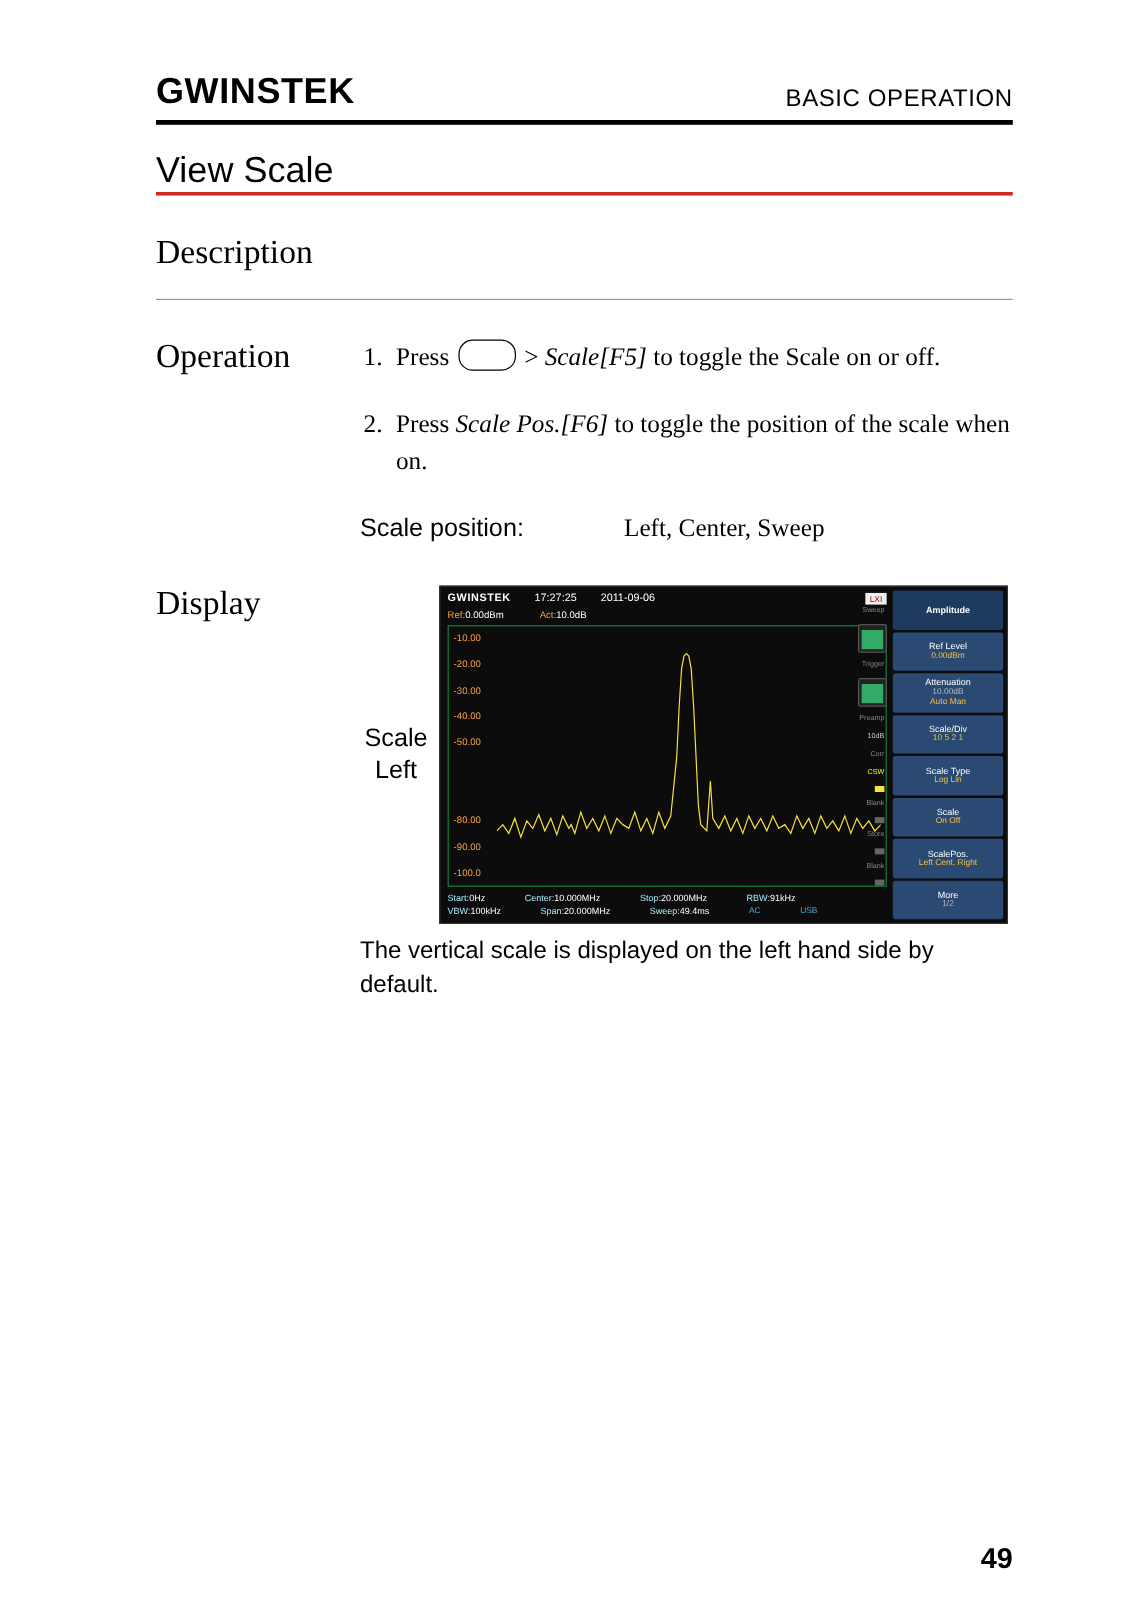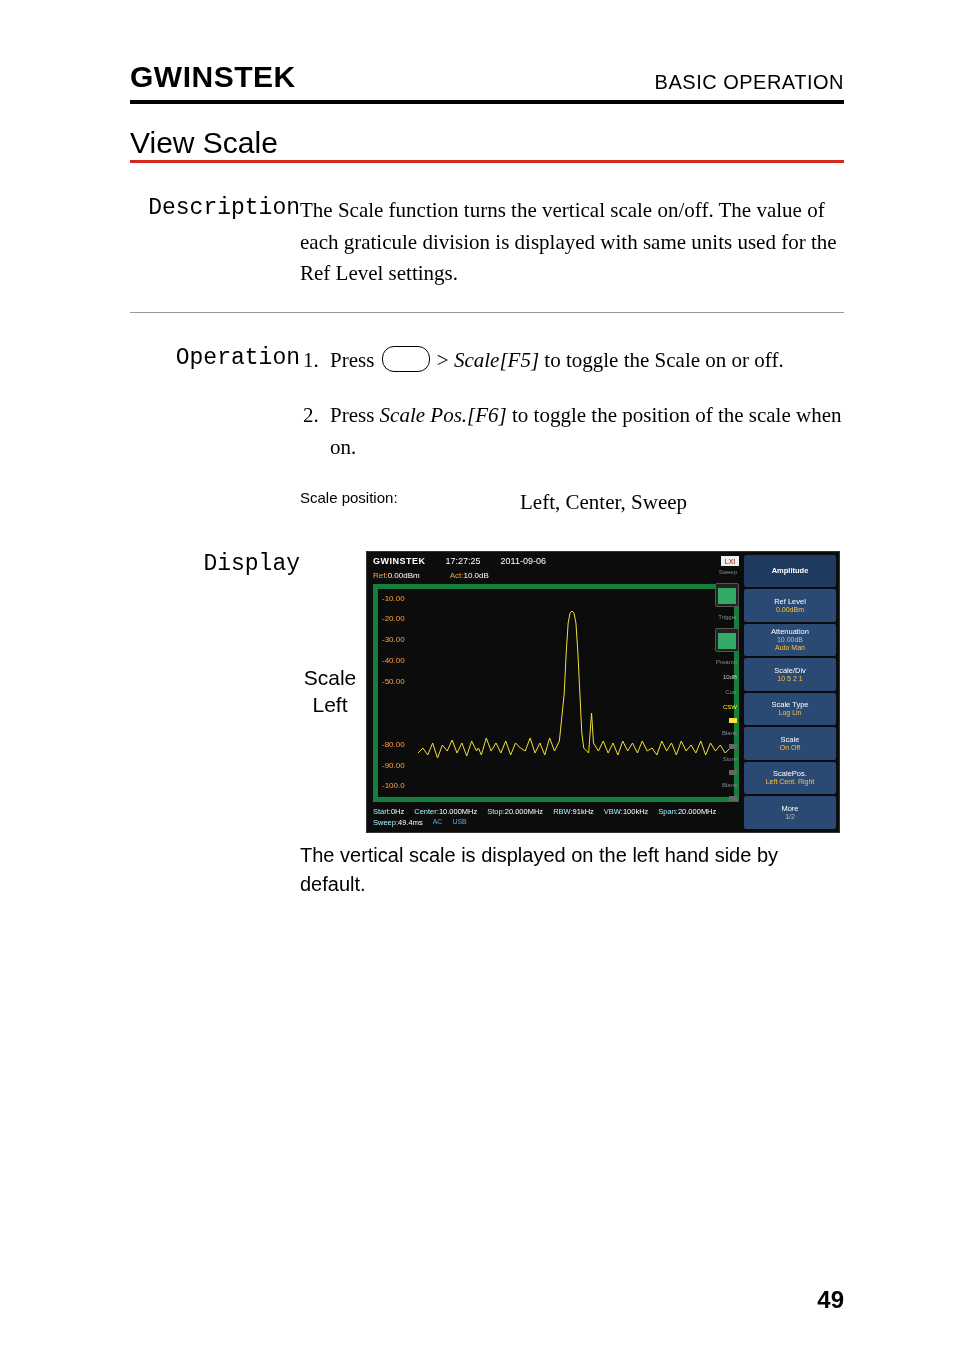--- a/index.html
+++ b/index.html
@@ -51,23 +51,22 @@
     margin-top: 32px;
     align-items: flex-start;
   }
   .rule-after {
     border-bottom: 1px solid #999;
     padding-bottom: 22px;
   }
   .label-col {
     width: 170px;
     flex-shrink: 0;
-    font-family: Liberation Mono, monospace;
-    font-size: 23px;
-    text-align: right;
+    font-family: Liberation Serif, serif;
+    font-size: 28px;
   }
   .body-col {
     flex: 1;
     font-size: 21px;
     line-height: 1.5;
     font-family: 'Book Antiqua', Palatino, Georgia, serif;
   }
   ol.steps {
     margin: 0;
     padding-left: 24px;
@@ -86,21 +85,21 @@
     margin: 0 2px;
     background: #fff;
   }
   .scalepos-line {
     display: flex;
     margin-top: 10px;
   }
   .scalepos-lbl {
     width: 220px;
     font-family: 'Trebuchet MS', 'Segoe UI', sans-serif;
-    font-size: 15px;
+    font-size: 21px;
   }
   .scalepos-val {
     font-family: 'Book Antiqua', Palatino, Georgia, serif;
     font-size: 21px;
   }
   .display-block {
     display: flex;
     align-items: center;
   }
   .scale-callout {
@@ -134,21 +133,21 @@
     top: 18px; left: 6px; right: 100px; height: 12px;
     font-size: 8px;
     color: #ff6a00;
     display: flex; gap: 30px;
   }
   .ds-sub .ref { color: #ffa040; }
   .ds-sub .act { color: #ffa040; }
   .ds-plotwrap {
     position: absolute;
     top: 32px; left: 6px; right: 100px; bottom: 30px;
-    border: 5px solid #15803d;
+    border: 1px solid #15803d;
     text-align: right;
   }
   .ds-ylabels {
     position: absolute;
     left: 4px; top: 0; bottom: 0;
     display: flex;
     flex-direction: column;
     justify-content: space-between;
     font-size: 8px;
     color: #ffa040;
@@ -158,21 +157,21 @@
     position: absolute;
     left: 40px; right: 4px; top: 4px; bottom: 4px;
   }
   .ds-bottom {
     position: absolute;
     left: 6px; right: 100px; bottom: 4px; height: 22px;
     font-size: 7.5px;
     color: #aef;
     display: flex;
     flex-wrap: wrap;
-    gap: 0 10px;
+    gap: 0 33px;
     align-items: center;
   }
   .ds-bottom .v { color: #fff; }
   .ds-softkeys {
     position: absolute;
     right: 3px; top: 3px; bottom: 3px;
     width: 92px;
     display: flex;
     flex-direction: column;
     gap: 2px;
@@ -229,21 +228,20 @@
     <div class="logo">
       <span>GWINSTEK</span>
     </div>
     <div class="header-right">BASIC OPERATION</div>
   </div>
 
   <div class="section-title">View Scale</div>
 
   <div class="row rule-after">
     <div class="label-col">Description</div>
-    <div class="body-col">The Scale function turns the vertical scale on/off. The value of each graticule division is displayed with same units used for the Ref Level settings.</div>
   </div>
 
   <div class="row">
     <div class="label-col">Operation</div>
     <div class="body-col">
       <ol class="steps">
         <li>
           <span>Press </span>
           <span class="softkey-shape"></span>
           <span>&gt; </span>

